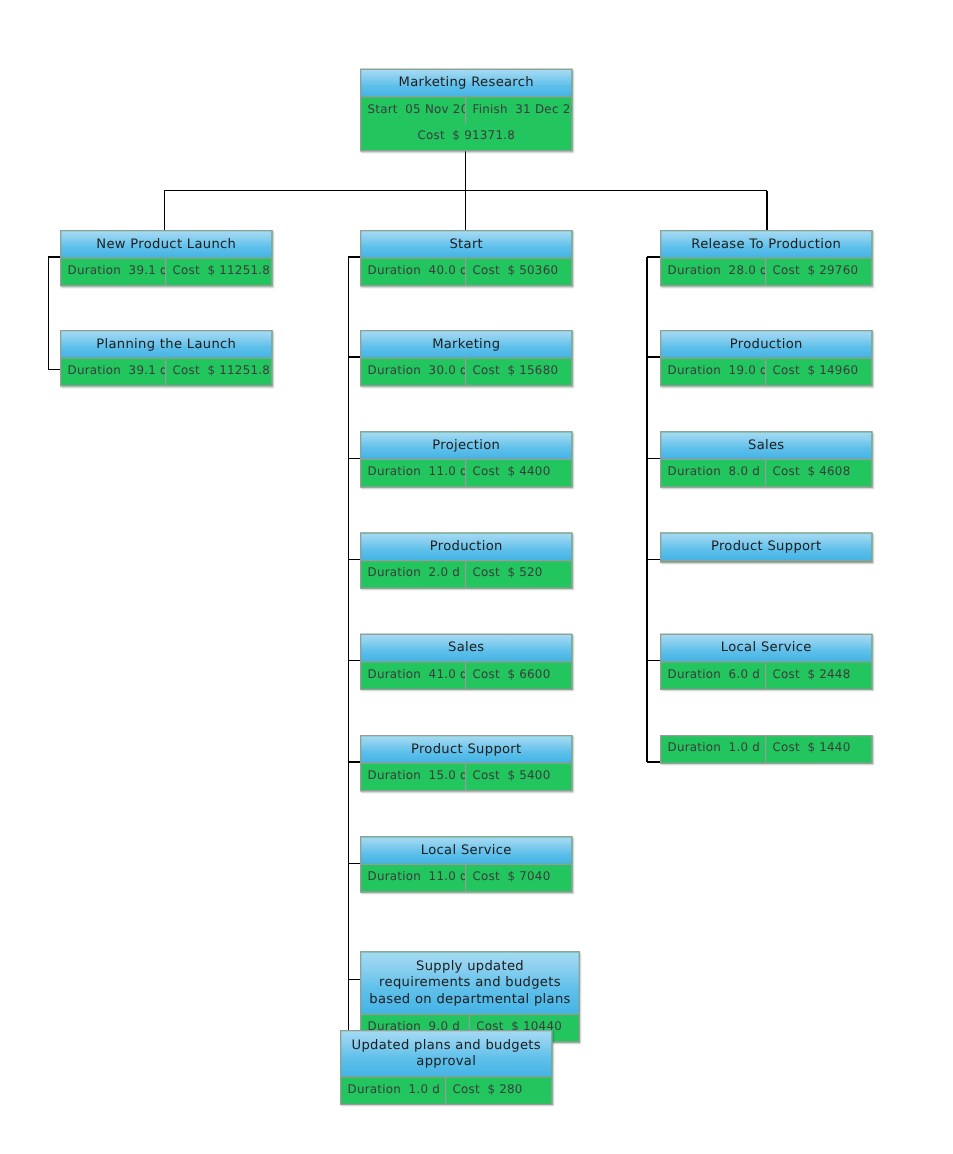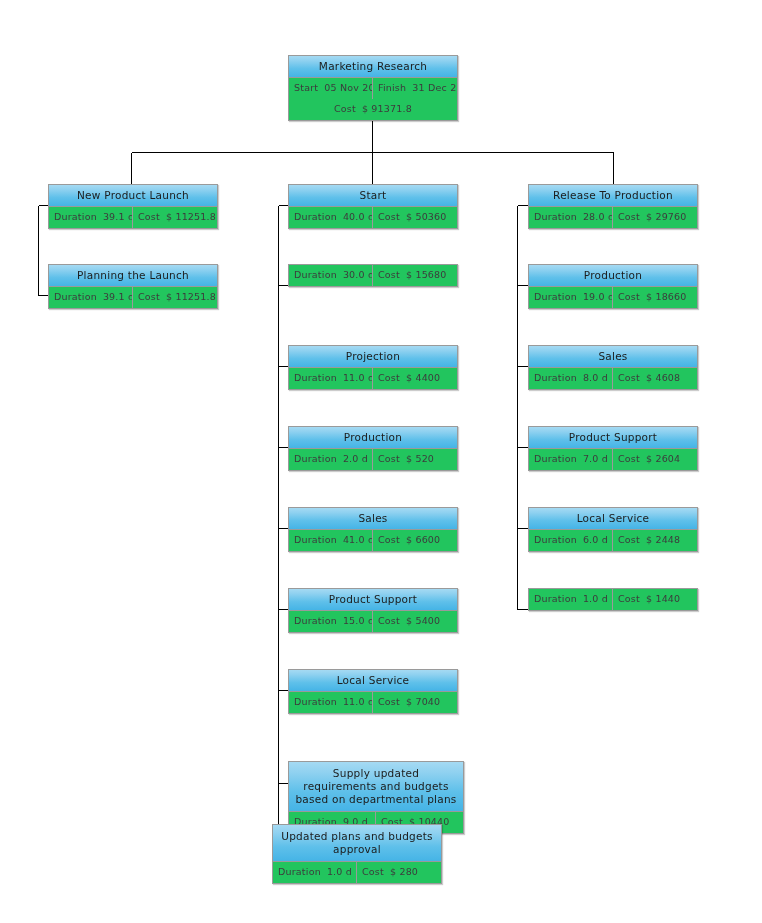--- a/index.html
+++ b/index.html
@@ -126,20 +126,21 @@
 
   <div class="node" style="left:288px;top:184px;width:170px;">
     <div class="hdr">Start</div>
     <div class="row">
       <div class="cell l"><span class="k">Duration</span><span>40.0 d</span></div>
       <div class="cell r"><span class="k">Cost</span><span>$ 50360</span></div>
     </div>
   </div>
 
   <div class="node" style="left:288px;top:264px;width:170px;">
+    <div class="hdr">Marketing</div>
     <div class="row">
       <div class="cell l"><span class="k">Duration</span><span>30.0 d</span></div>
       <div class="cell r"><span class="k">Cost</span><span>$ 15680</span></div>
     </div>
   </div>
 
   <div class="node" style="left:288px;top:345px;width:170px;">
     <div class="hdr">Projection</div>
     <div class="row">
       <div class="cell l"><span class="k">Duration</span><span>11.0 d</span></div>
@@ -200,38 +201,34 @@
     <div class="row">
       <div class="cell l"><span class="k">Duration</span><span>28.0 d</span></div>
       <div class="cell r"><span class="k">Cost</span><span>$ 29760</span></div>
     </div>
   </div>
 
   <div class="node" style="left:528px;top:264px;width:170px;">
     <div class="hdr">Production</div>
     <div class="row">
       <div class="cell l"><span class="k">Duration</span><span>19.0 d</span></div>
-      <div class="cell r"><span class="k">Cost</span><span>$ 18660</span></div>
+      <div class="cell r"><span class="k">Cost</span><span>$ 14960</span></div>
     </div>
   </div>
 
   <div class="node" style="left:528px;top:345px;width:170px;">
     <div class="hdr">Sales</div>
     <div class="row">
       <div class="cell l"><span class="k">Duration</span><span>8.0 d</span></div>
       <div class="cell r"><span class="k">Cost</span><span>$ 4608</span></div>
     </div>
   </div>
 
   <div class="node" style="left:528px;top:426px;width:170px;">
     <div class="hdr">Product Support</div>
-    <div class="row">
-      <div class="cell l"><span class="k">Duration</span><span>7.0 d</span></div>
-      <div class="cell r"><span class="k">Cost</span><span>$ 2604</span></div>
-    </div>
   </div>
 
   <div class="node" style="left:528px;top:507px;width:170px;">
     <div class="hdr">Local Service</div>
     <div class="row">
       <div class="cell l"><span class="k">Duration</span><span>6.0 d</span></div>
       <div class="cell r"><span class="k">Cost</span><span>$ 2448</span></div>
     </div>
   </div>
 

